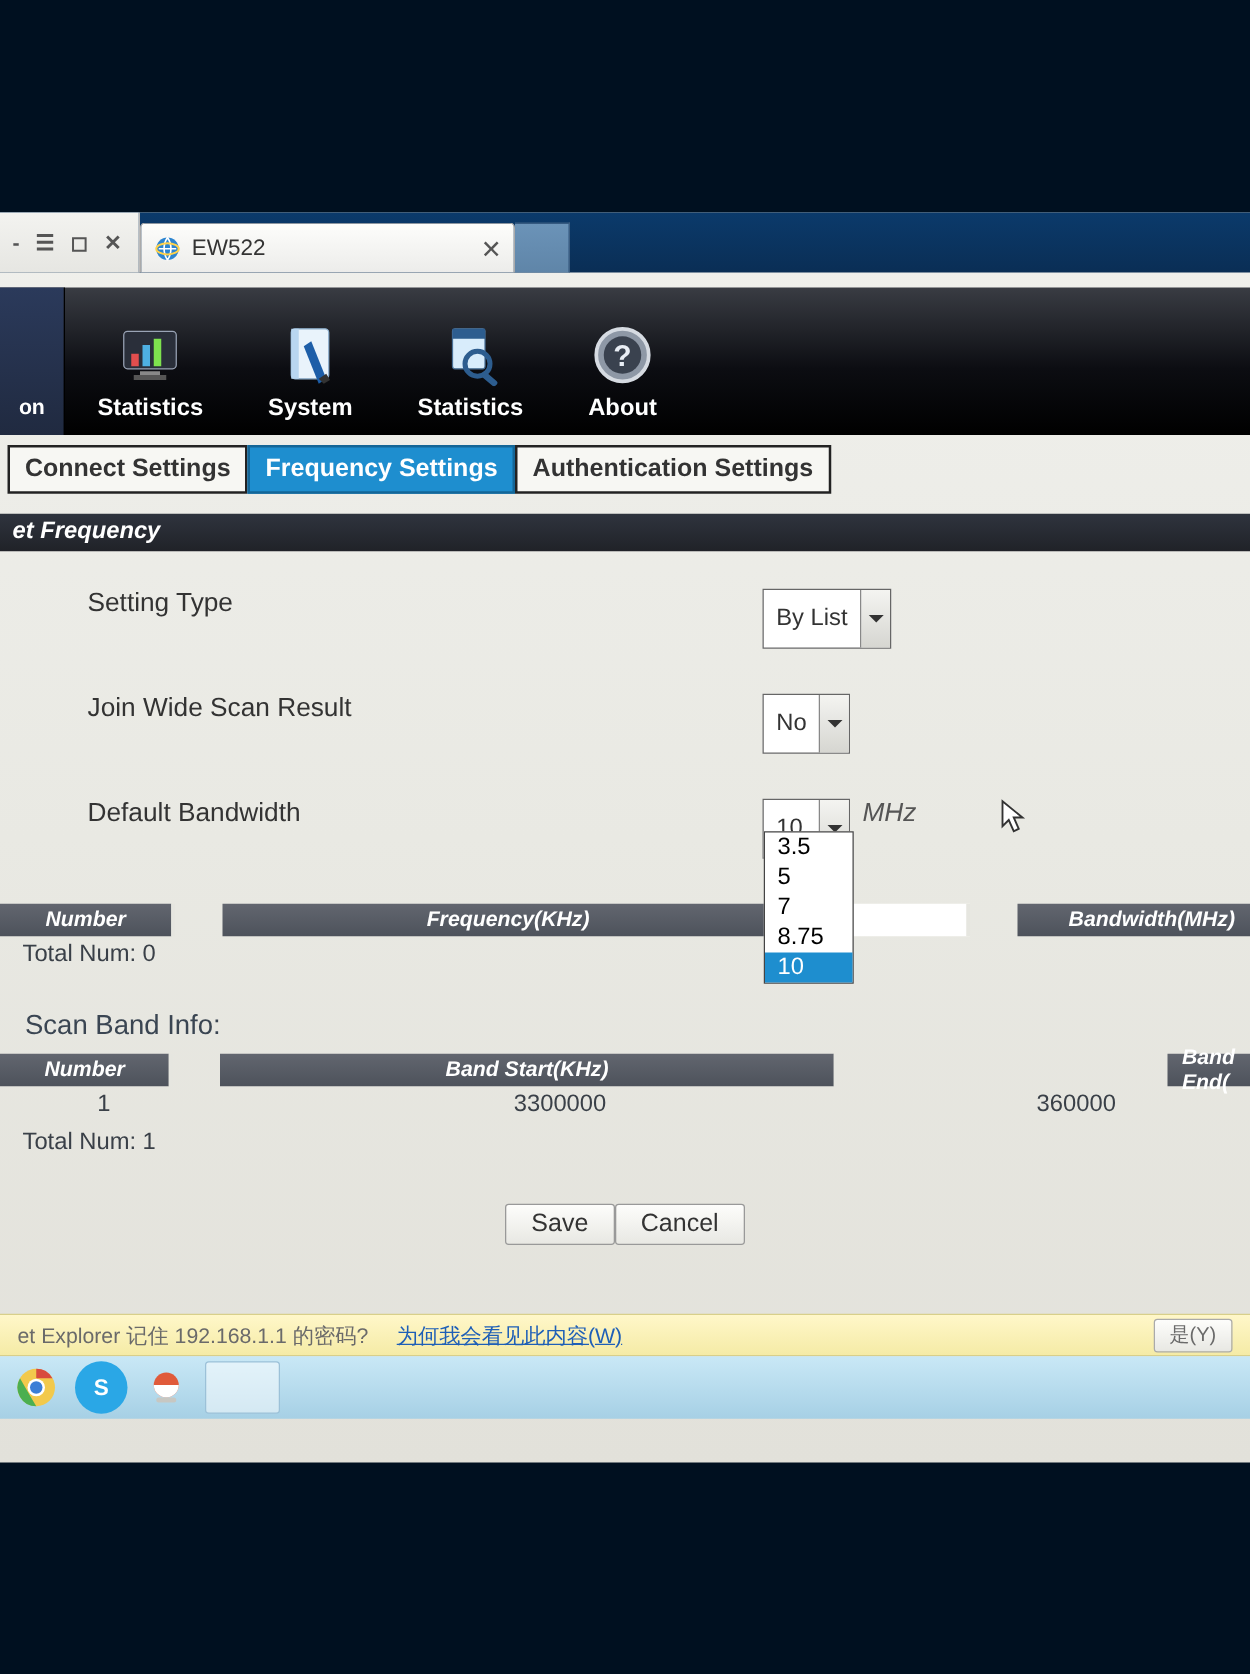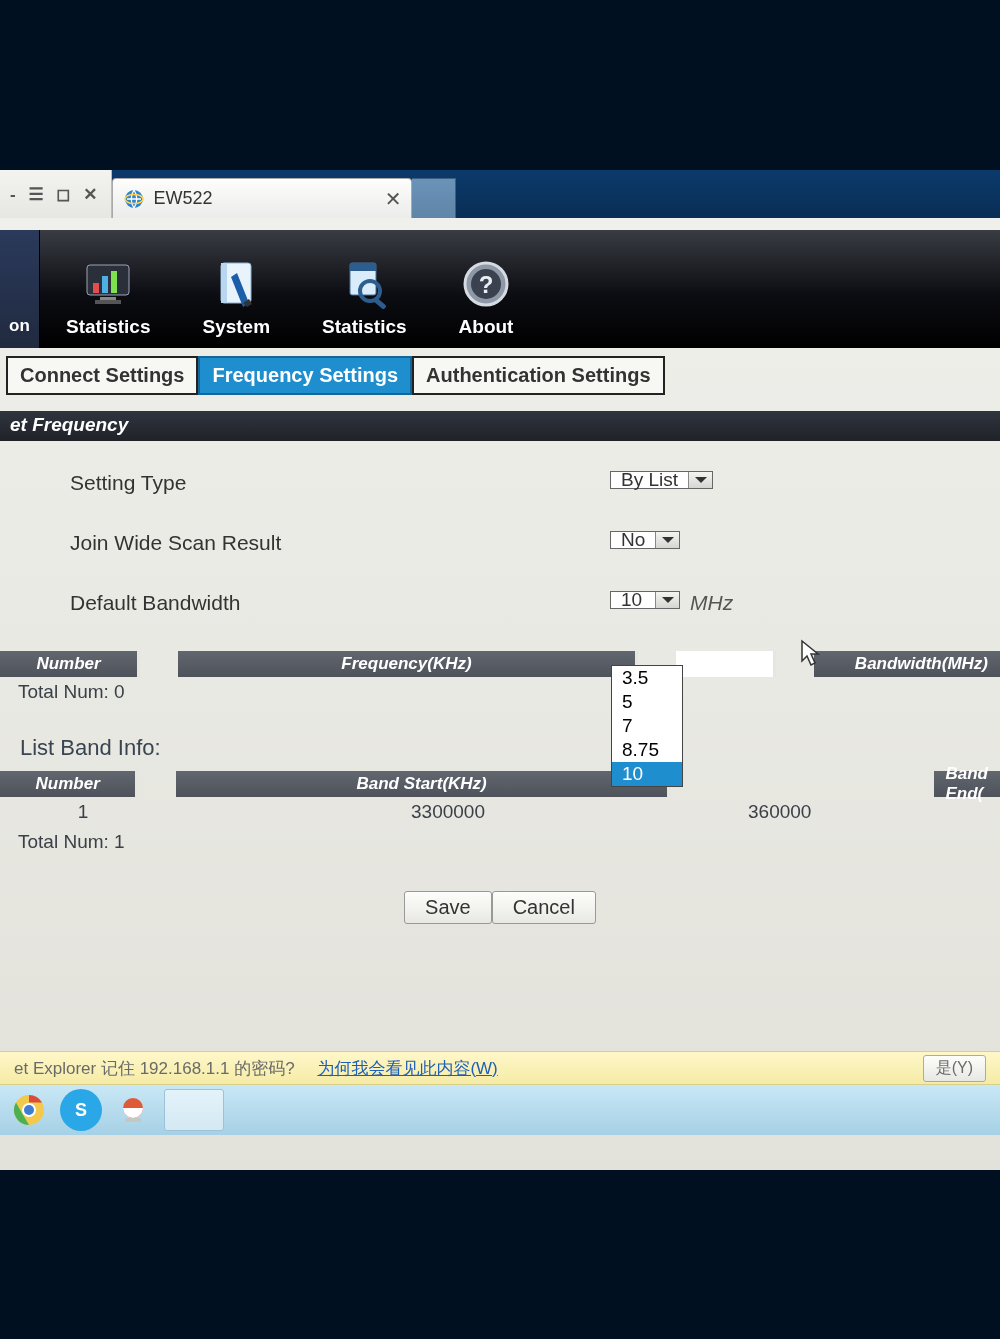--- a/index.html
+++ b/index.html
@@ -43,21 +43,21 @@
   .page-body { position: relative; background: transparent; padding-top: 12px; }
 
   
   .mainnav {
     height: 118px; width: 100%;
     background: linear-gradient(#393c43 0%, #0c0d12 55%, #000 100%);
     display: flex; align-items: stretch;
     color: #fff;
   }
   .nav-lead {
-    width: 40px; display:flex; align-items:flex-end; justify-content:center;
+    width: 52px; display:flex; align-items:flex-end; justify-content:center;
     padding-bottom: 12px; font-size: 17px; font-weight: bold;
     background: linear-gradient(#2b3a5b,#202a40);
     border-right:1px solid #000;
     color:#fff;
   }
   .navitem {
     flex: none; padding: 12px 26px 10px; text-align: center;
     display:flex; flex-direction:column; align-items:center; justify-content:flex-end;
     gap: 6px;
   }
@@ -89,21 +89,21 @@
   
   .form-area { padding: 12px 0 0 0; }
   .row {
     display: flex; align-items: flex-start;
     padding: 18px 0 18px 70px;
     font-size: 21px; color:#333;
   }
   .row .label { width: 540px; }
   .sel {
     display:inline-flex; align-items:stretch;
-    border: 1px solid #666; background:#fff; height:18px;
+    border: 1px solid #666; background:#fff; height:48px;
     font-size: 19px;
   }
   .sel .val { padding: 2px 10px; display:flex; align-items:center; min-width:70px; }
   .sel .arrow {
     width: 24px; background: linear-gradient(#f4f4f1,#d6d6d1);
     border-left:1px solid #888;
     display:flex; align-items:center; justify-content:center;
   }
   .sel .arrow::after { content:""; border:6px solid transparent; border-top-color:#333; margin-top:6px; }
   .unit { font-size:21px; font-style:italic; margin-left:10px; color:#555; }
@@ -127,21 +127,21 @@
     display:flex; align-items:center; padding:0 12px;
   }
   .colbar div:last-child { border-right:none; }
 
   .totrow, .datarow {
     font-size:19px; color:#3a4048; padding: 4px 18px;
   }
   .datarow { display:flex; }
   .datarow .c1 { width: 130px; text-align:center; }
   .datarow .c2 { width: 600px; text-align:center; }
-  .datarow .c3 { flex:1; text-align:left; padding-right: 8px; }
+  .datarow .c3 { flex:1; text-align:center; padding-right: 8px; }
 
   .subheading {
     font-size:22px; color:#3a4552; padding: 28px 0 10px 20px;
   }
 
   
   .btnbar {
     display:flex; justify-content:center;
     padding: 34px 0 10px;
   }
@@ -311,21 +311,21 @@
 
       <div style="height:18px"></div>
       <div class="colbar">
         <div style="width:140px; justify-content:center;">Number</div>
         <div style="width:460px; justify-content:center;">Frequency(KHz)</div>
         <div style="width:100px; background:#fff;"></div>
         <div style="flex:1; justify-content:flex-end;">Bandwidth(MHz)</div>
       </div>
       <div class="totrow">Total Num: 0</div>
 
-      <div class="subheading">List Band Info:</div>
+      <div class="subheading">Scan Band Info:</div>
       <div class="colbar">
         <div style="width:140px; justify-content:center;">Number</div>
         <div style="width:500px; justify-content:center;">Band Start(KHz)</div>
         <div style="width:190px; background:transparent;border:none;"></div>
         <div style="flex:1; justify-content:flex-end;">Band End(</div>
       </div>
       <div class="datarow">
         <div class="c1">1</div>
         <div class="c2">3300000</div>
         <div class="c3">360000</div>

